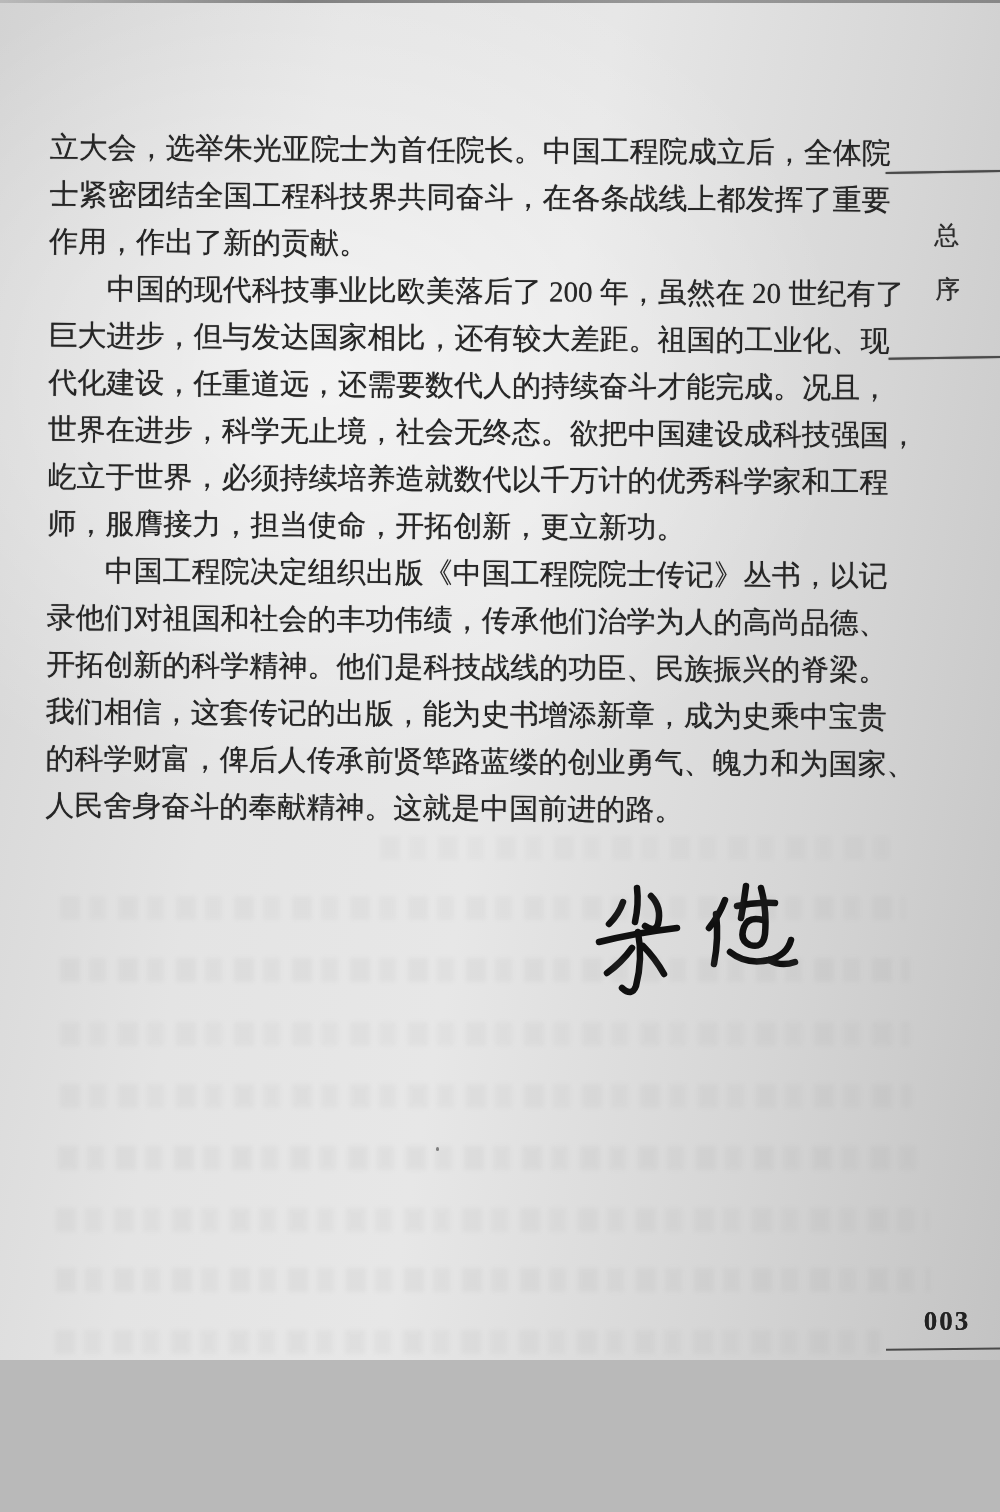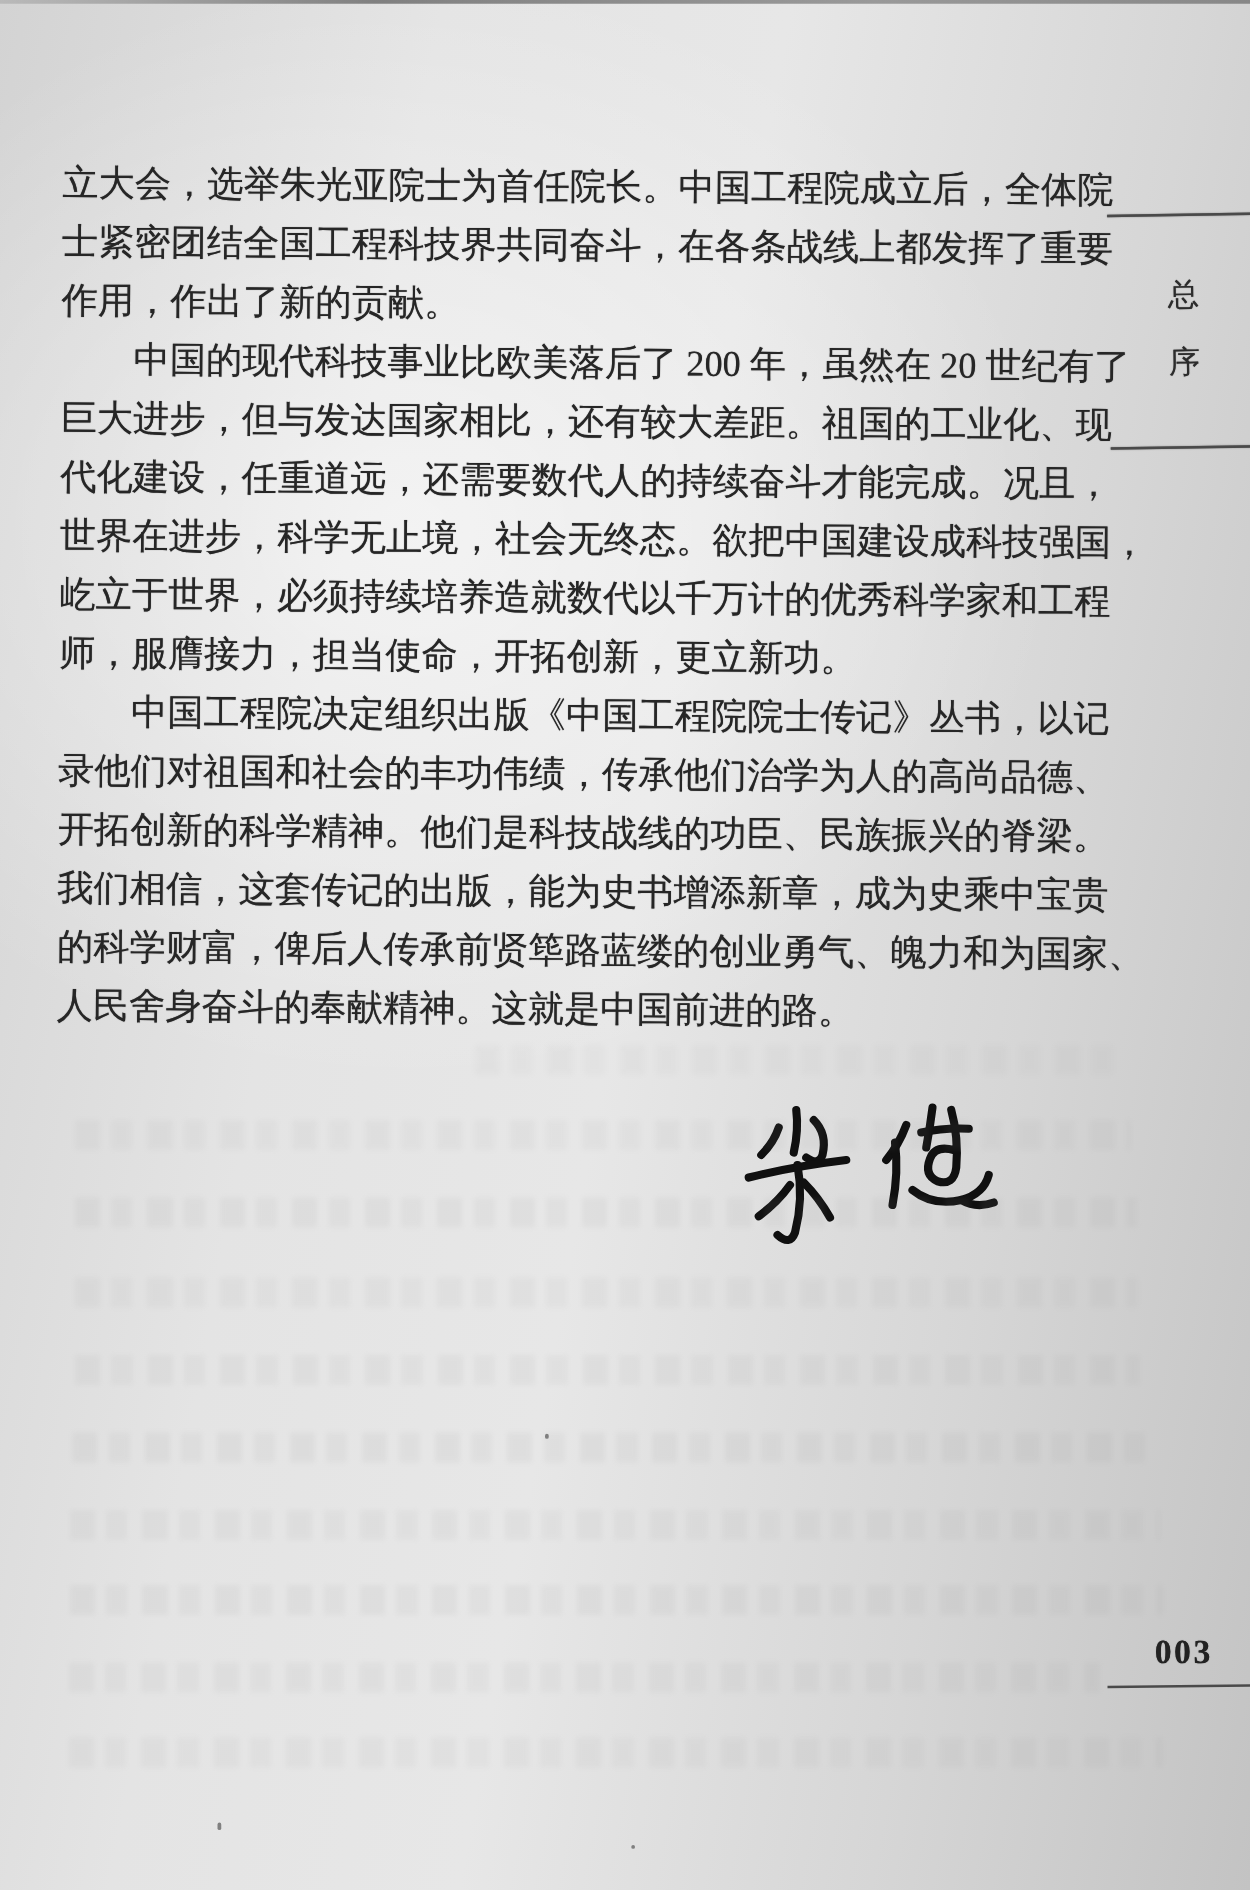--- a/index.html
+++ b/index.html
@@ -3,21 +3,21 @@
 <meta charset="utf-8">
 <style>
   html,body{margin:0;padding:0;}
   body{
     width:1000px;height:1512px;
     font-family:"Liberation Serif","DejaVu Serif",serif;
     overflow:hidden;
     background:#b9b9b9;
   }
   .page{
-    position:relative;width:1000px;height:1512px;
+    position:relative;width:1000px;height:1360px;
     background-image:
       radial-gradient(ellipse 720px 620px at 33% 28%, rgba(255,255,255,0.55), rgba(255,255,255,0) 72%),
       linear-gradient(100deg,#d3d3d3 0%,#e4e4e4 28%,#e7e7e7 50%,#d6d6d6 76%,#c3c3c3 100%);
     overflow:hidden;
   }
   .top-edge{
     position:absolute;top:0;left:0;right:0;height:3px;
     background:linear-gradient(90deg,#b5b5b5,#6f6f6f 30%,#8c8c8c 70%,#7a7a7a);
     opacity:.85;
   }

